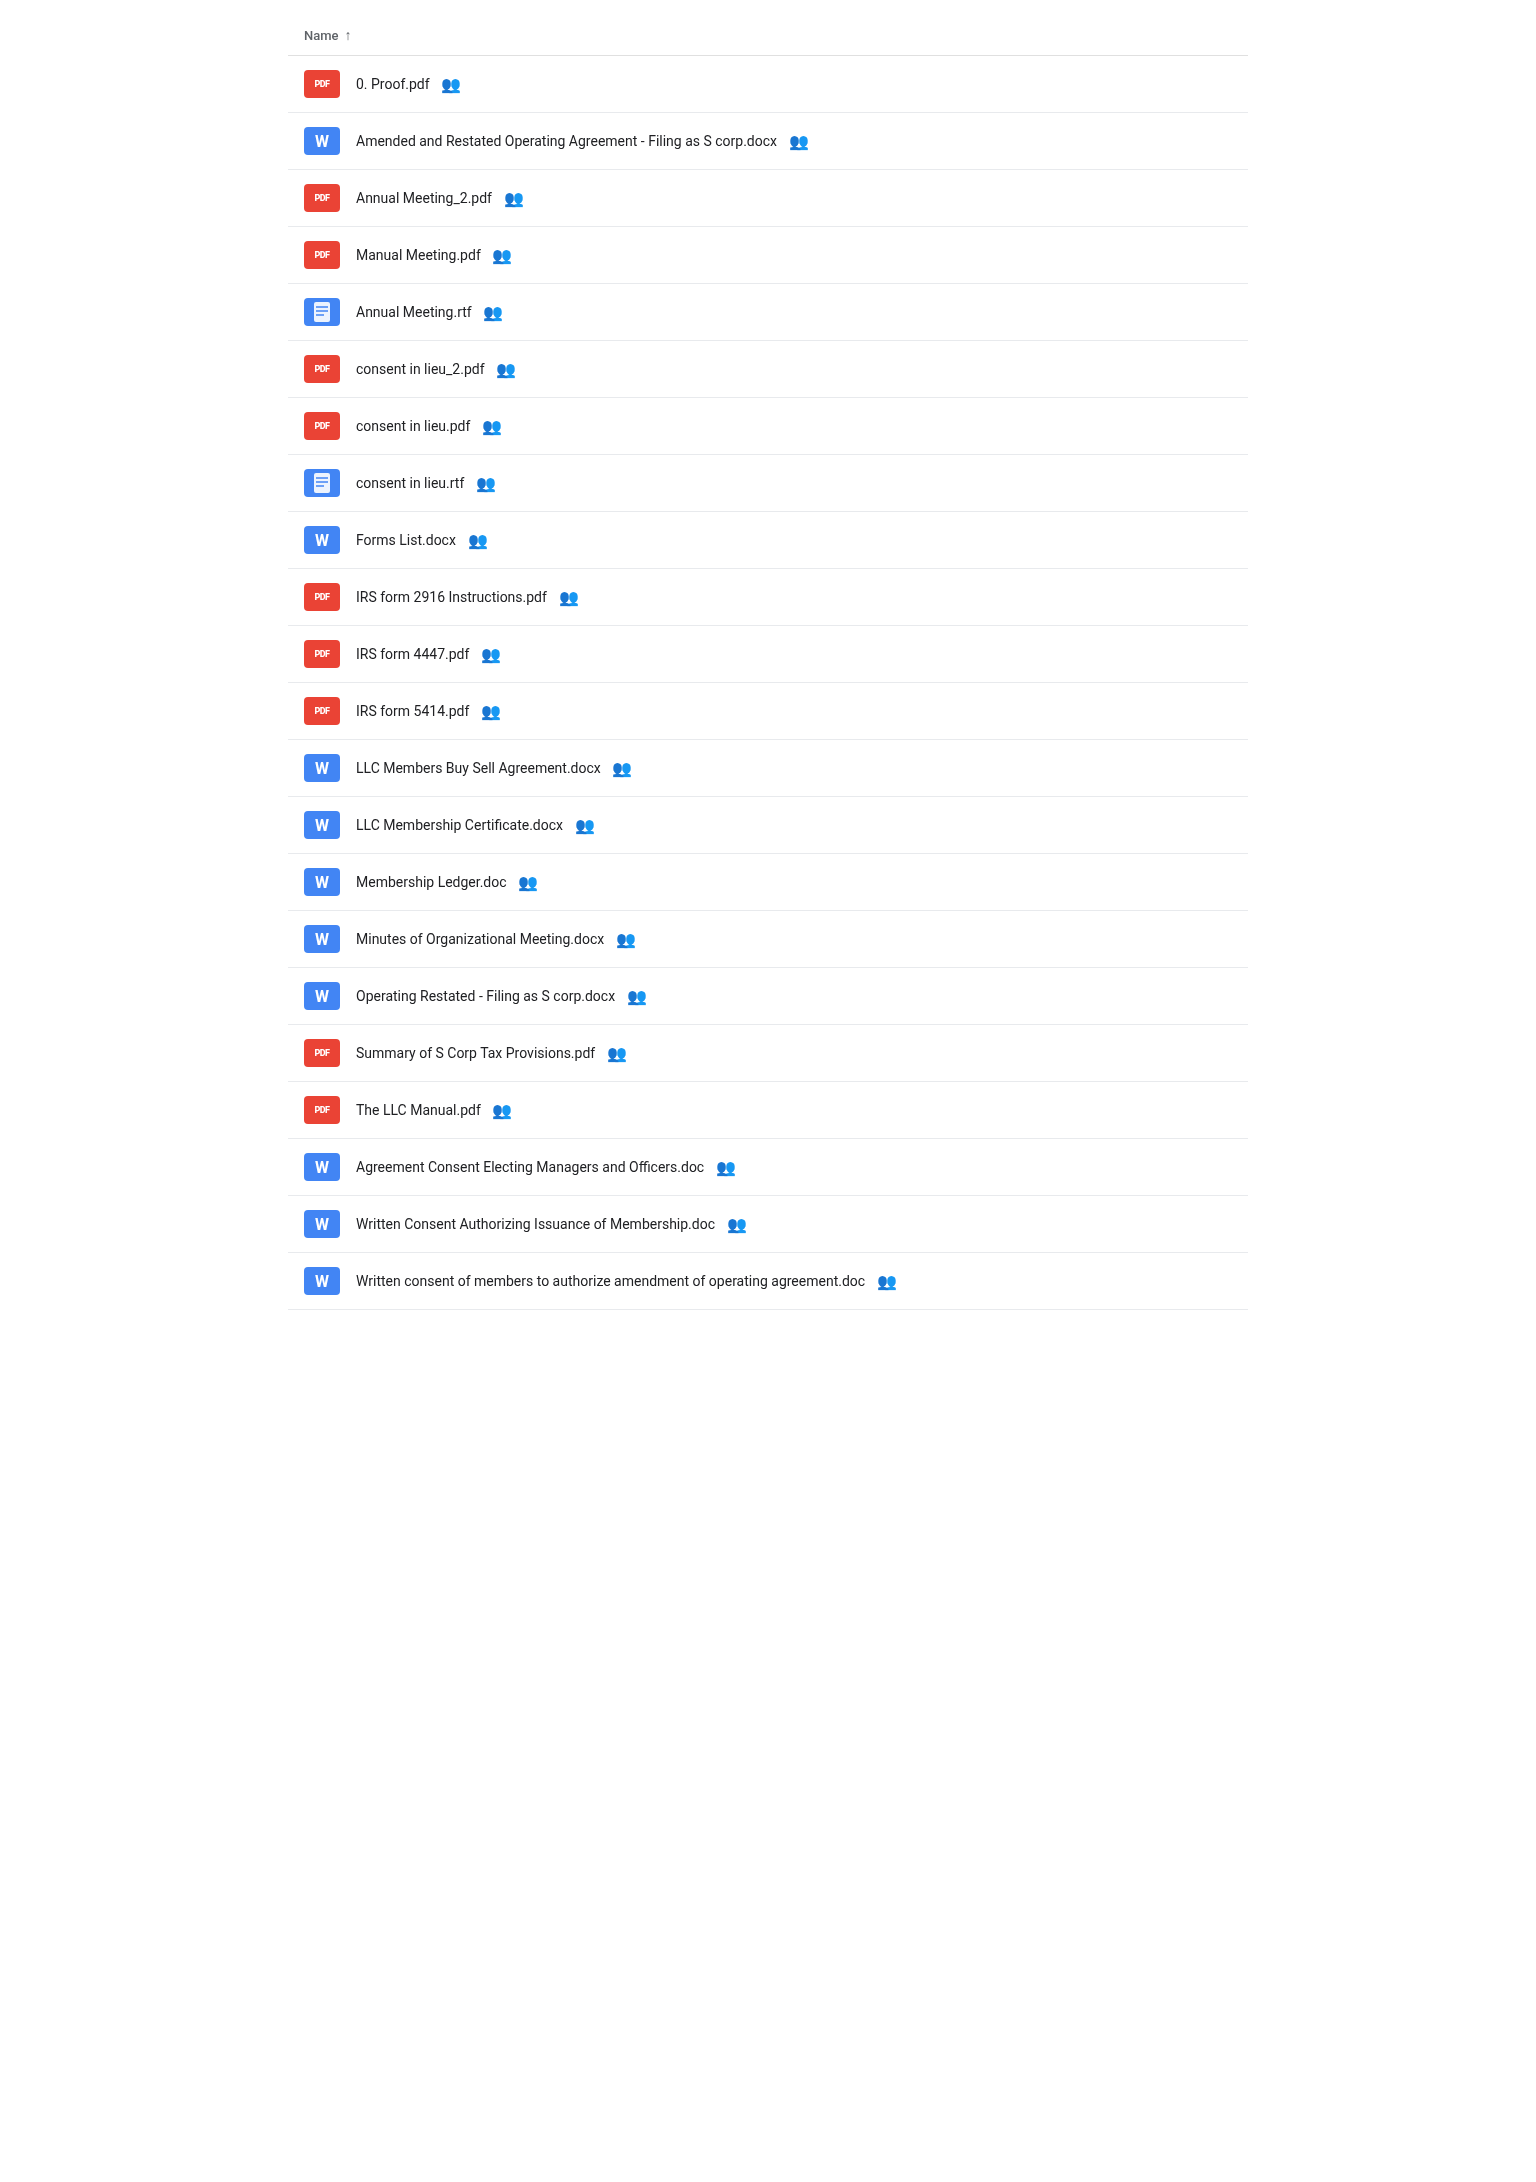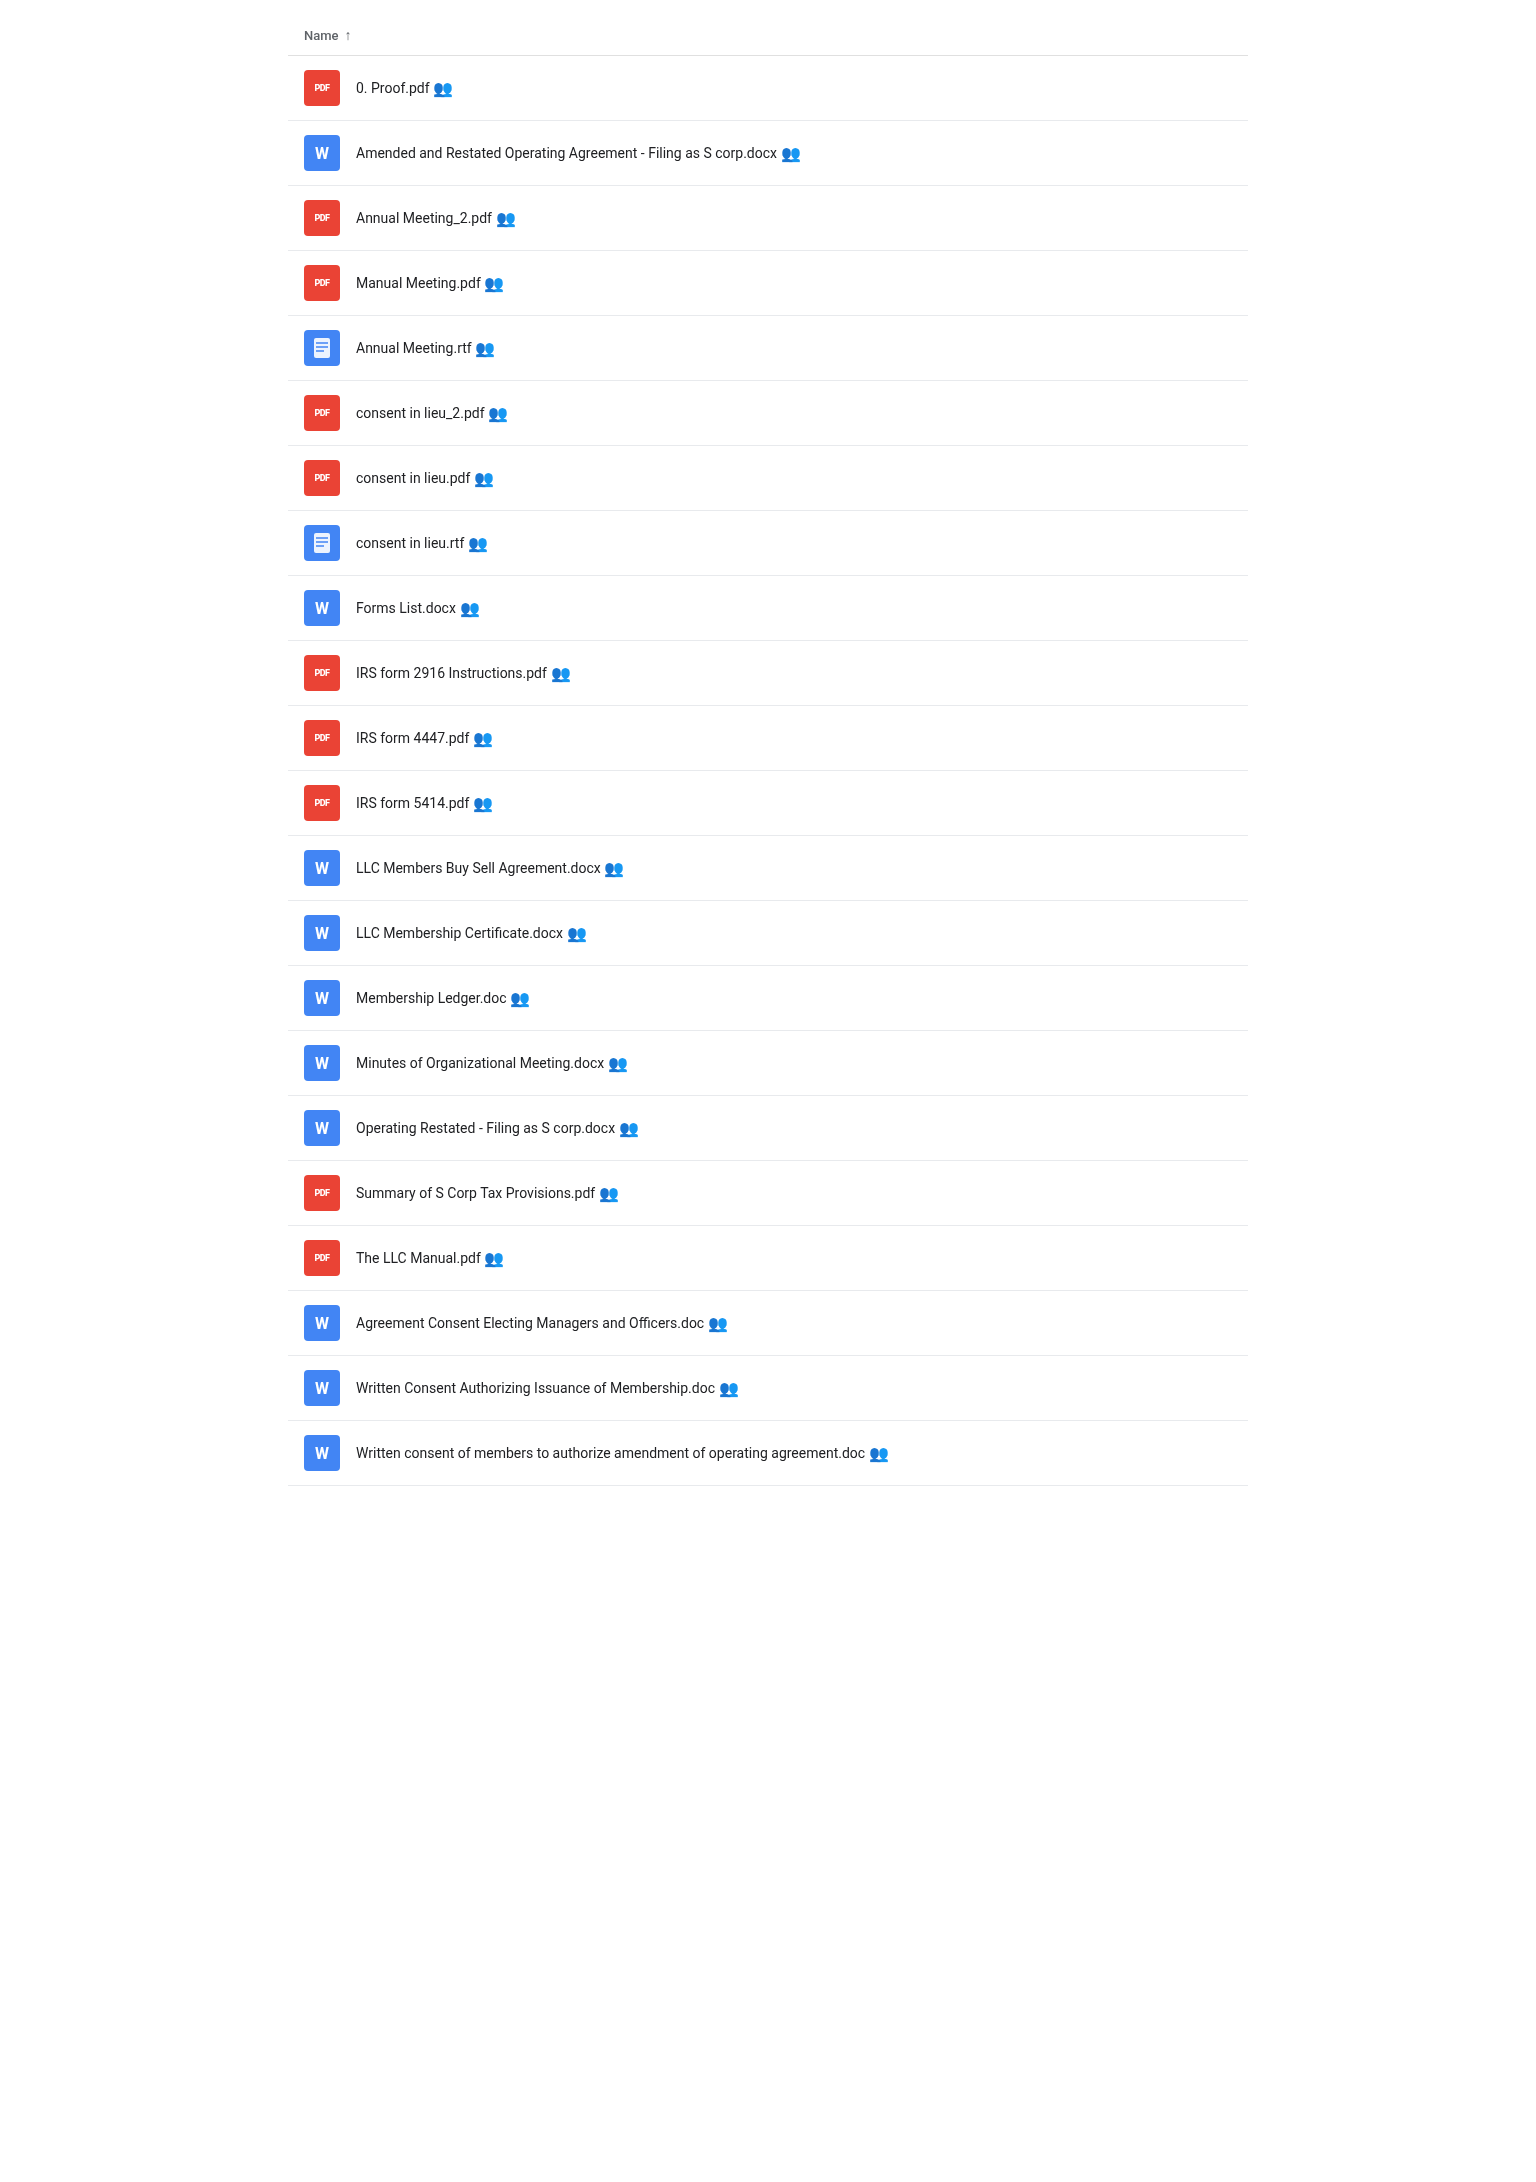--- a/index.html
+++ b/index.html
@@ -47,21 +47,21 @@
       display: flex;
       align-items: center;
       padding: 14px 16px;
       border-bottom: 1px solid #e8eaed;
       cursor: pointer;
       transition: background 0.1s;
     }
 
     .file-icon {
       width: 36px;
-      height: 36px;
+      height: 28px;
       border-radius: 4px;
       display: flex;
       align-items: center;
       justify-content: center;
       font-size: 10px;
       font-weight: 700;
       color: white;
       flex-shrink: 0;
       margin-right: 16px;
       letter-spacing: 0;
@@ -75,21 +75,21 @@
       background: #4285F4;
     }
 
     .icon-rtf {
       background: #4285F4;
     }
 
     .file-info {
       display: flex;
       align-items: center;
-      gap: 4px;
+      gap: 12px;
       flex: 1;
     }
 
     .file-name {
       font-size: 14px;
       color: #202124;
     }
 
     .shared-icon {
       color: #5f6368;

